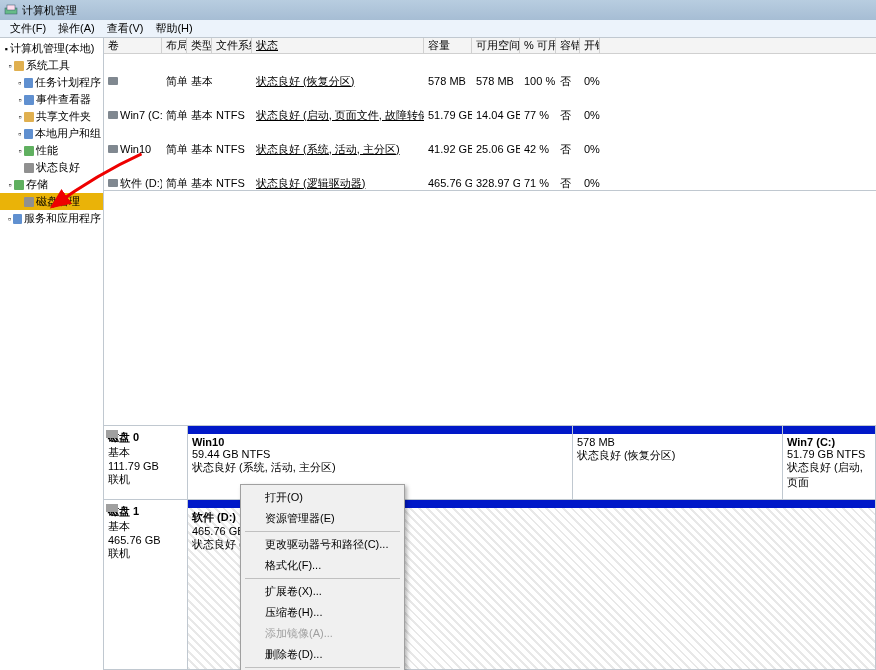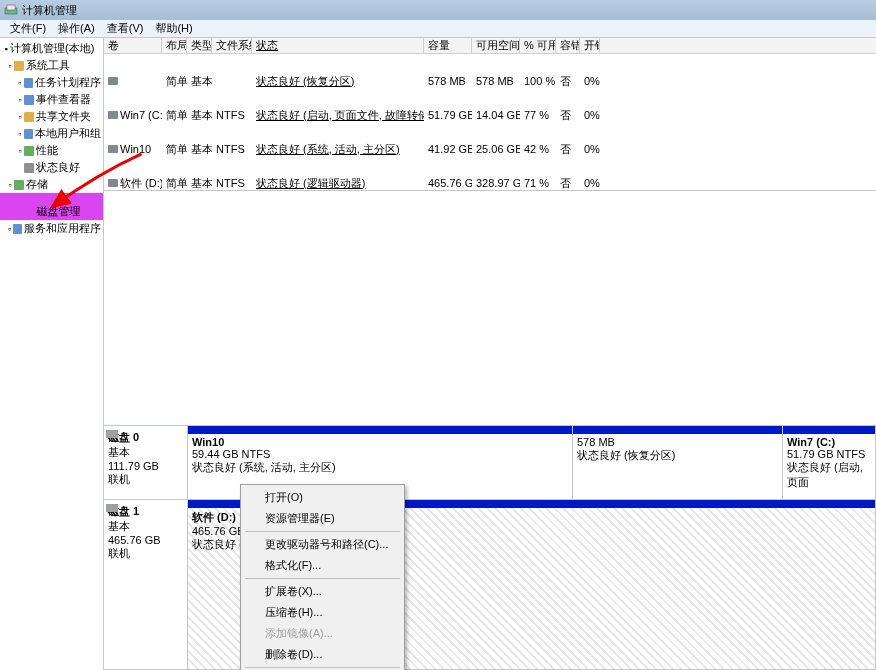--- a/index.html
+++ b/index.html
@@ -14,21 +14,21 @@
 
 .main { display: flex; height: calc(670px - 38px); }
 
 .sidebar { width: 104px; border-right: 1px solid #c0c8d0; background: #fff; overflow: hidden; }
 .tree-root { padding: 2px 0; }
 .tree-item { display: flex; align-items: center; padding: 1px 2px; white-space: nowrap; cursor: default; }
 .tree-item .bullet { width: 8px; display: inline-block; text-align: center; font-size: 9px; }
 .tree-item .ticon { width: 10px; height: 10px; margin-right: 2px; display: inline-block; }
 .tree-item.lvl1 { padding-left: 6px; }
 .tree-item.lvl2 { padding-left: 16px; }
-.tree-item.sel { background: #d946ef; flex-direction: column; }
+.tree-item.sel { background: #eab308; }
 .ti-yellow { background: #e0b050; border-radius: 1px; }
 .ti-blue { background: #6090d0; border-radius: 1px; }
 .ti-green { background: #60b060; border-radius: 1px; }
 .ti-gray { background: #909090; border-radius: 1px; }
 
 .content { flex: 1; display: flex; flex-direction: column; background: #fff; min-width: 0; }
 
 .vol-table { border-bottom: 1px solid #c0c8d0; }
 .vol-header { display: flex; background: #f4f4f4; border-bottom: 1px solid #d0d0d0; height: 16px; align-items: center; }
 .vol-header .col { border-right: 1px solid #d0d0d0; padding: 0 4px; overflow: hidden; white-space: nowrap; }

